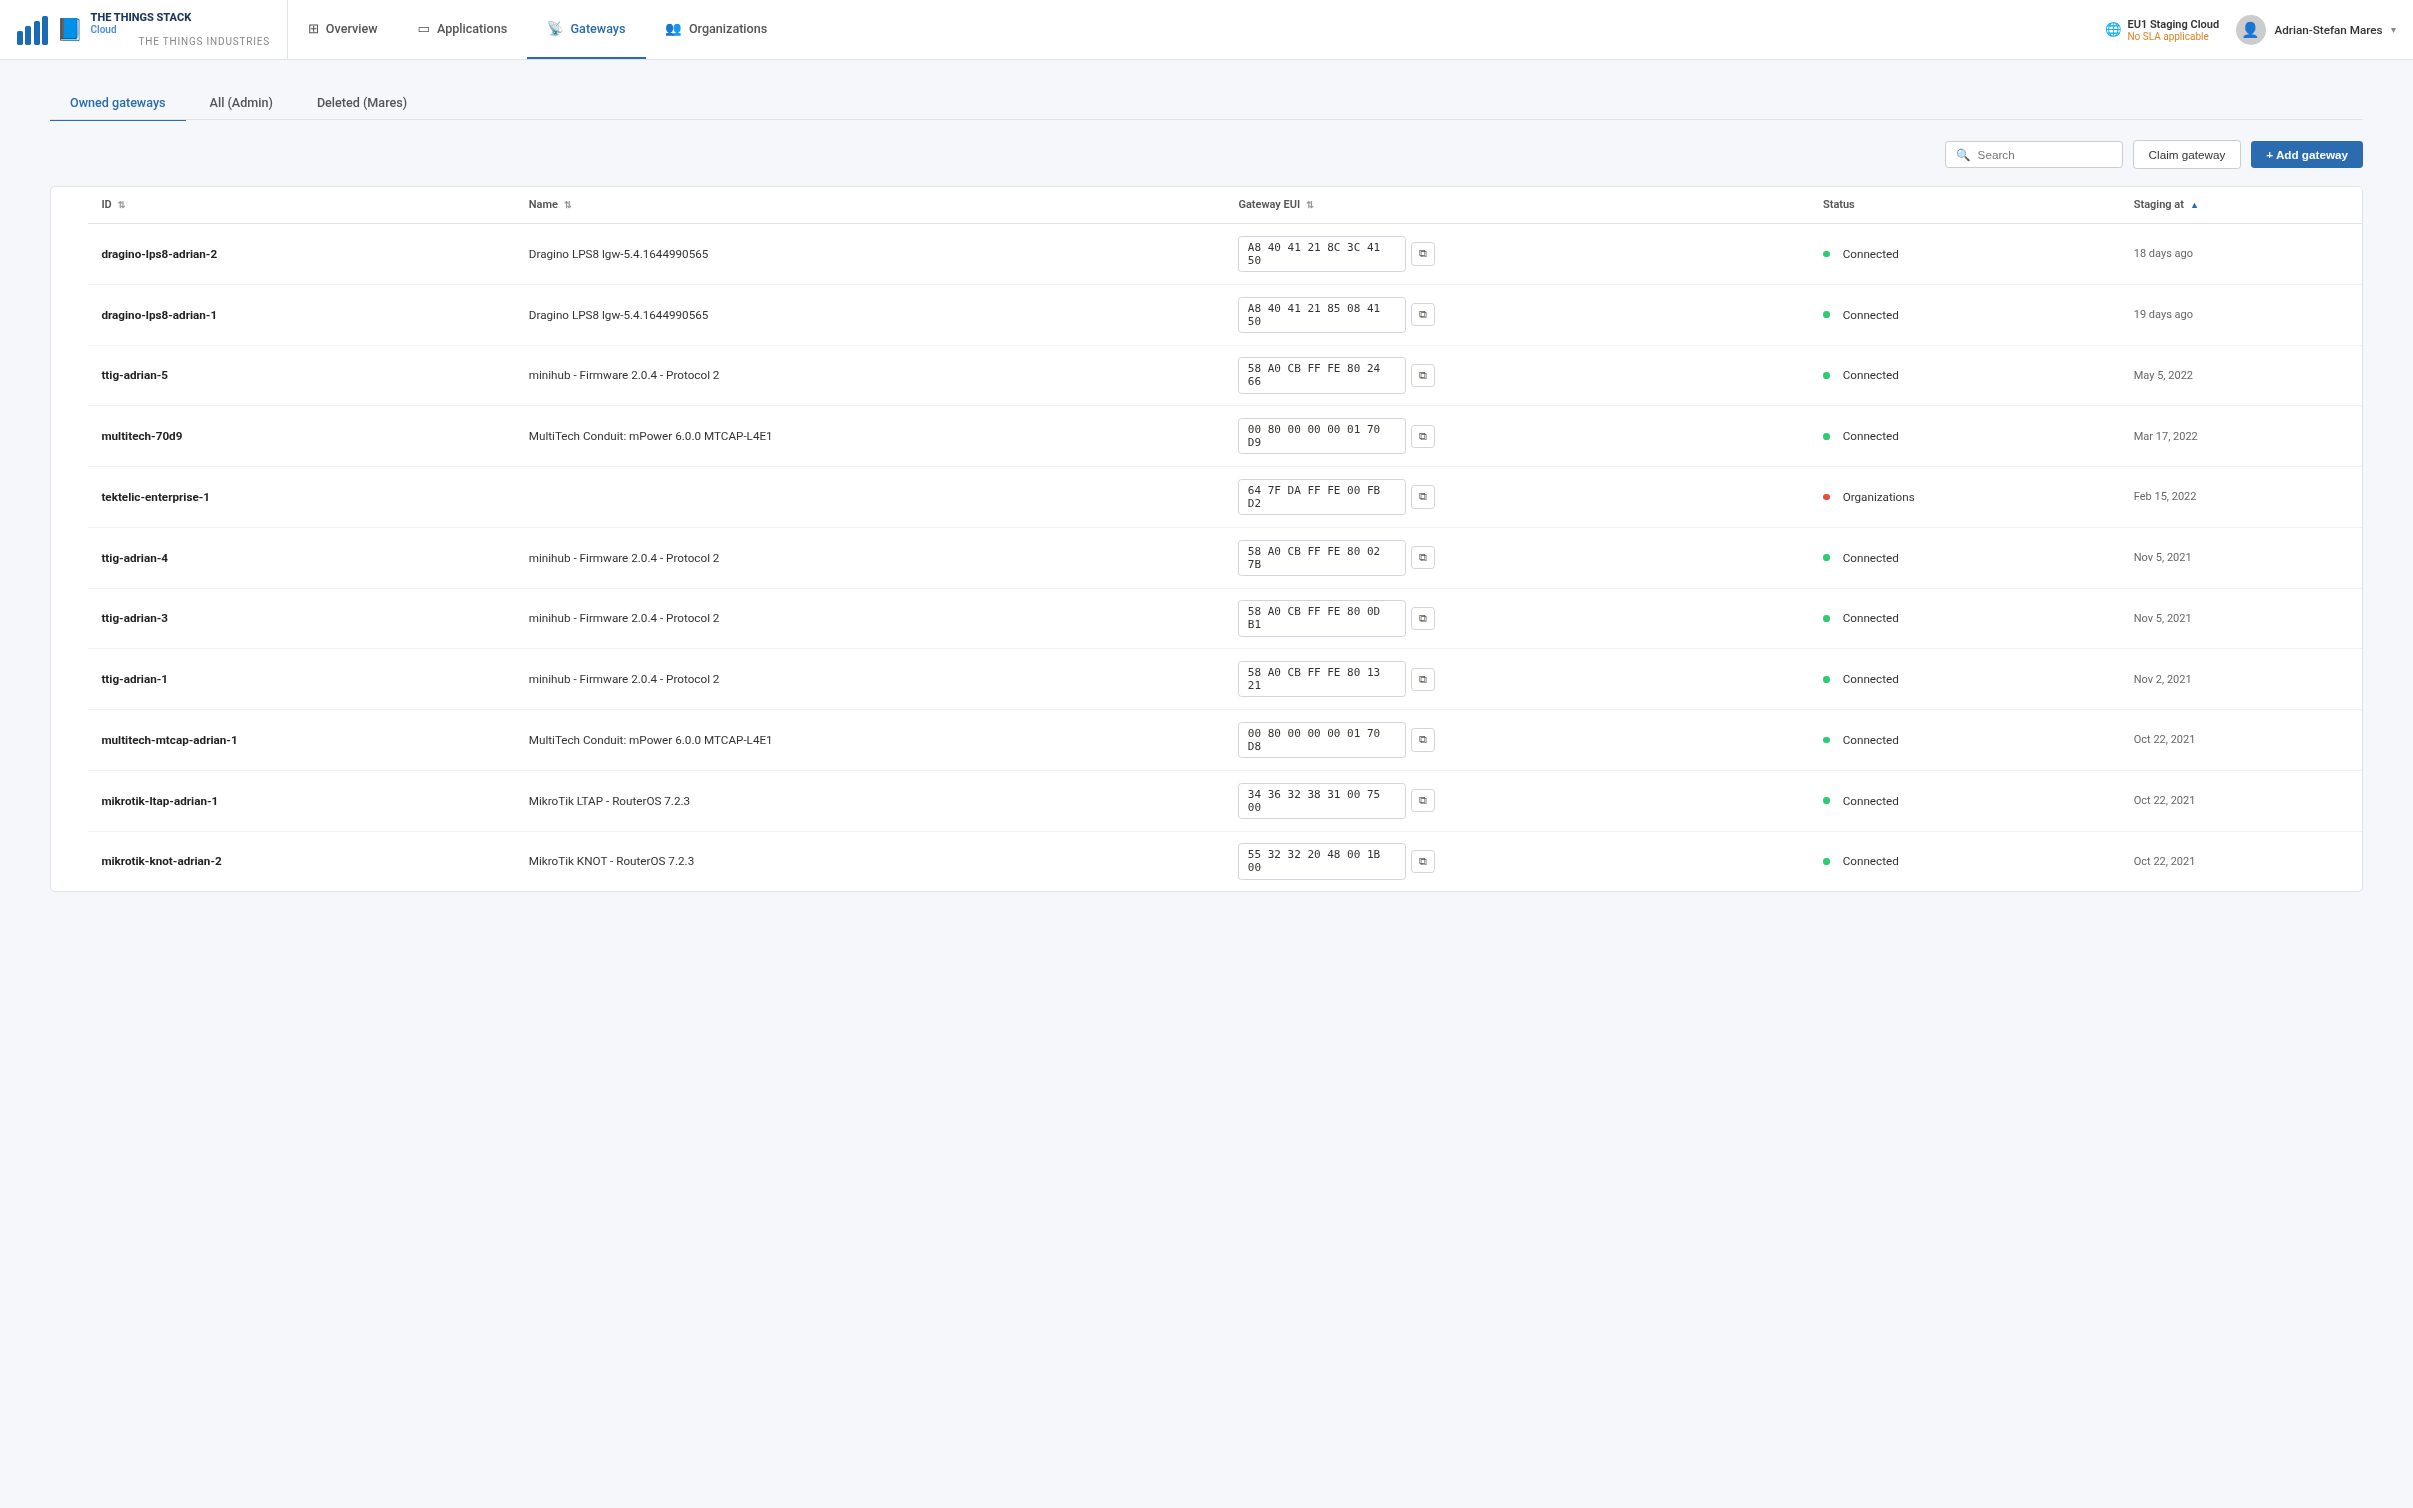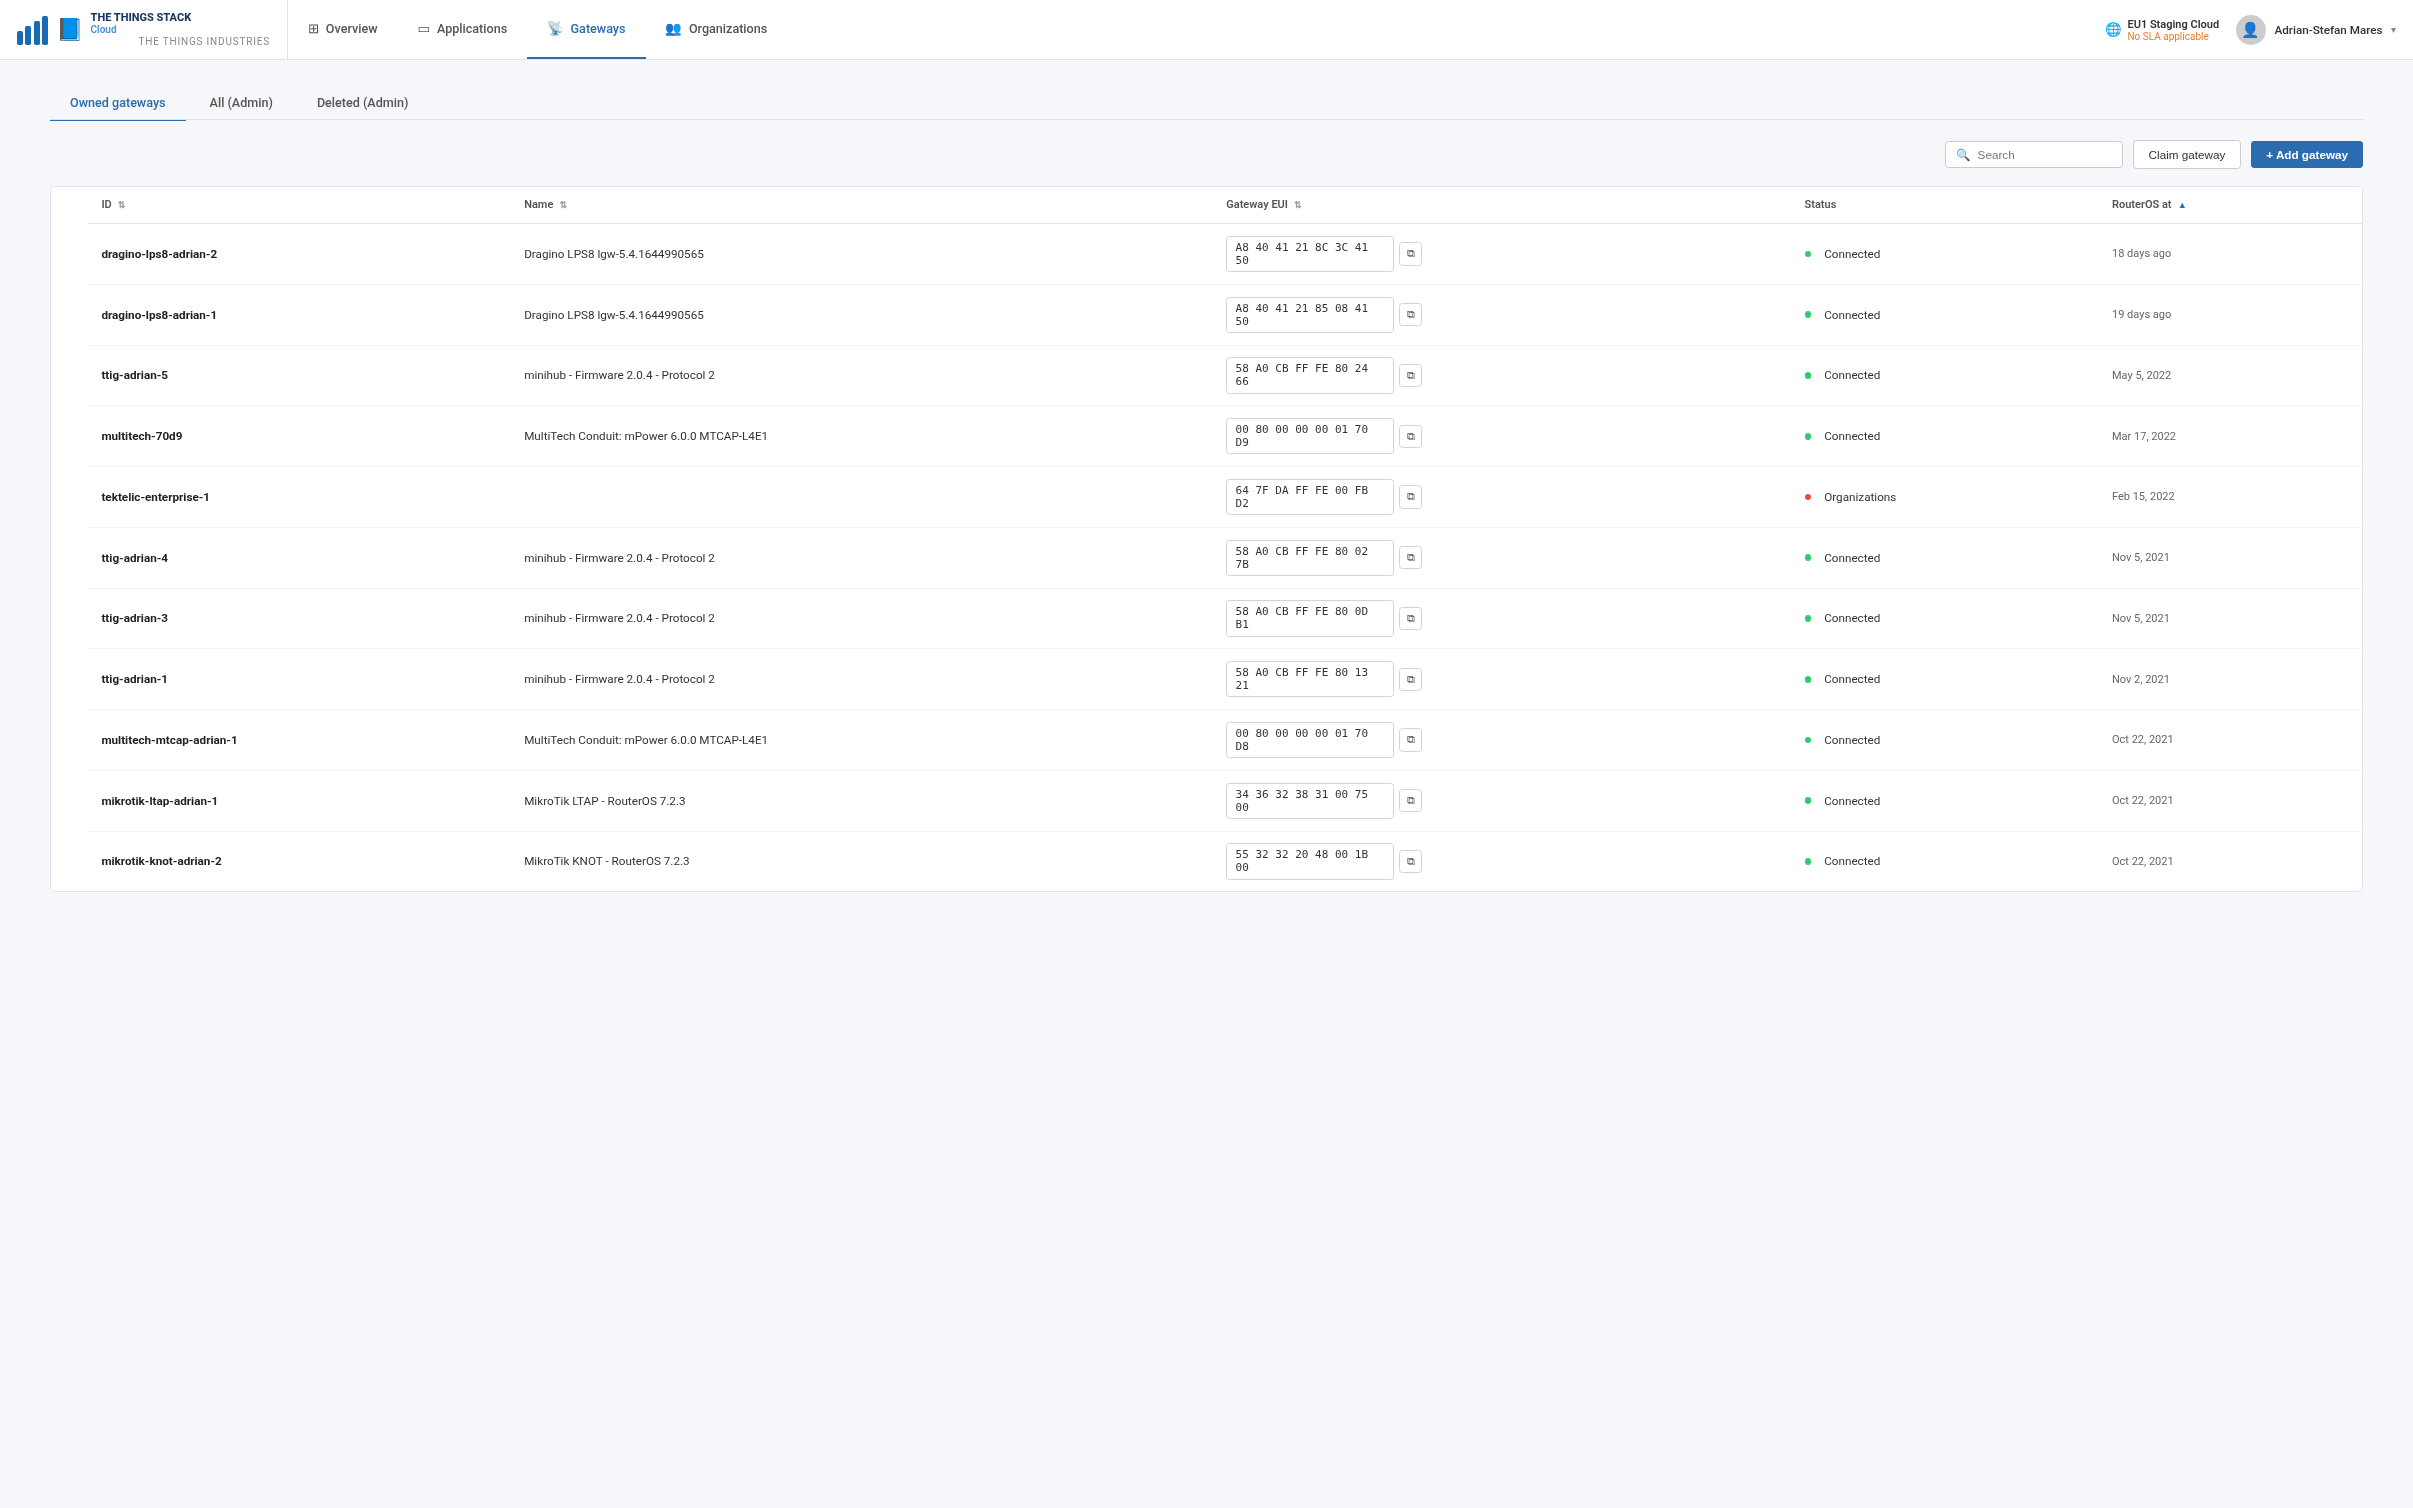--- a/index.html
+++ b/index.html
@@ -278,21 +278,21 @@
       <span class="dropdown-arrow">▾</span>
     </div>
   </div>
 </header>
 
 <main class="main">
 
   <div class="tabs">
     <div class="tab active">Owned gateways</div>
     <div class="tab">All (Admin)</div>
-    <div class="tab">Deleted (Admin)</div>
+    <div class="tab">Deleted (Mares)</div>
   </div>
 
   <div class="toolbar">
     <div></div>
     <div class="toolbar-right">
       <div class="search-box">
         <span class="search-icon">🔍</span>
         <input type="text" placeholder="Search" style="">
       </div>
       <button class="btn-claim">Claim gateway</button>
@@ -313,21 +313,21 @@
             <span class="sort-icon">⇅</span>
           </th>
           <th>
             <span>Gateway EUI</span>
             <span class="sort-icon">⇅</span>
           </th>
           <th>
             <span>Status</span>
           </th>
           <th class="sort-active">
-            <span>RouterOS at</span>
+            <span>Staging at</span>
             <span class="sort-icon">▲</span>
           </th>
         </tr>
       </thead>
       <tbody id="table-body">
       <tr>
       <td class="id-cell">dragino-lps8-adrian-2</td>
       <td>Dragino LPS8 lgw-5.4.1644990565</td>
       <td>
         <div class="eui-field">

